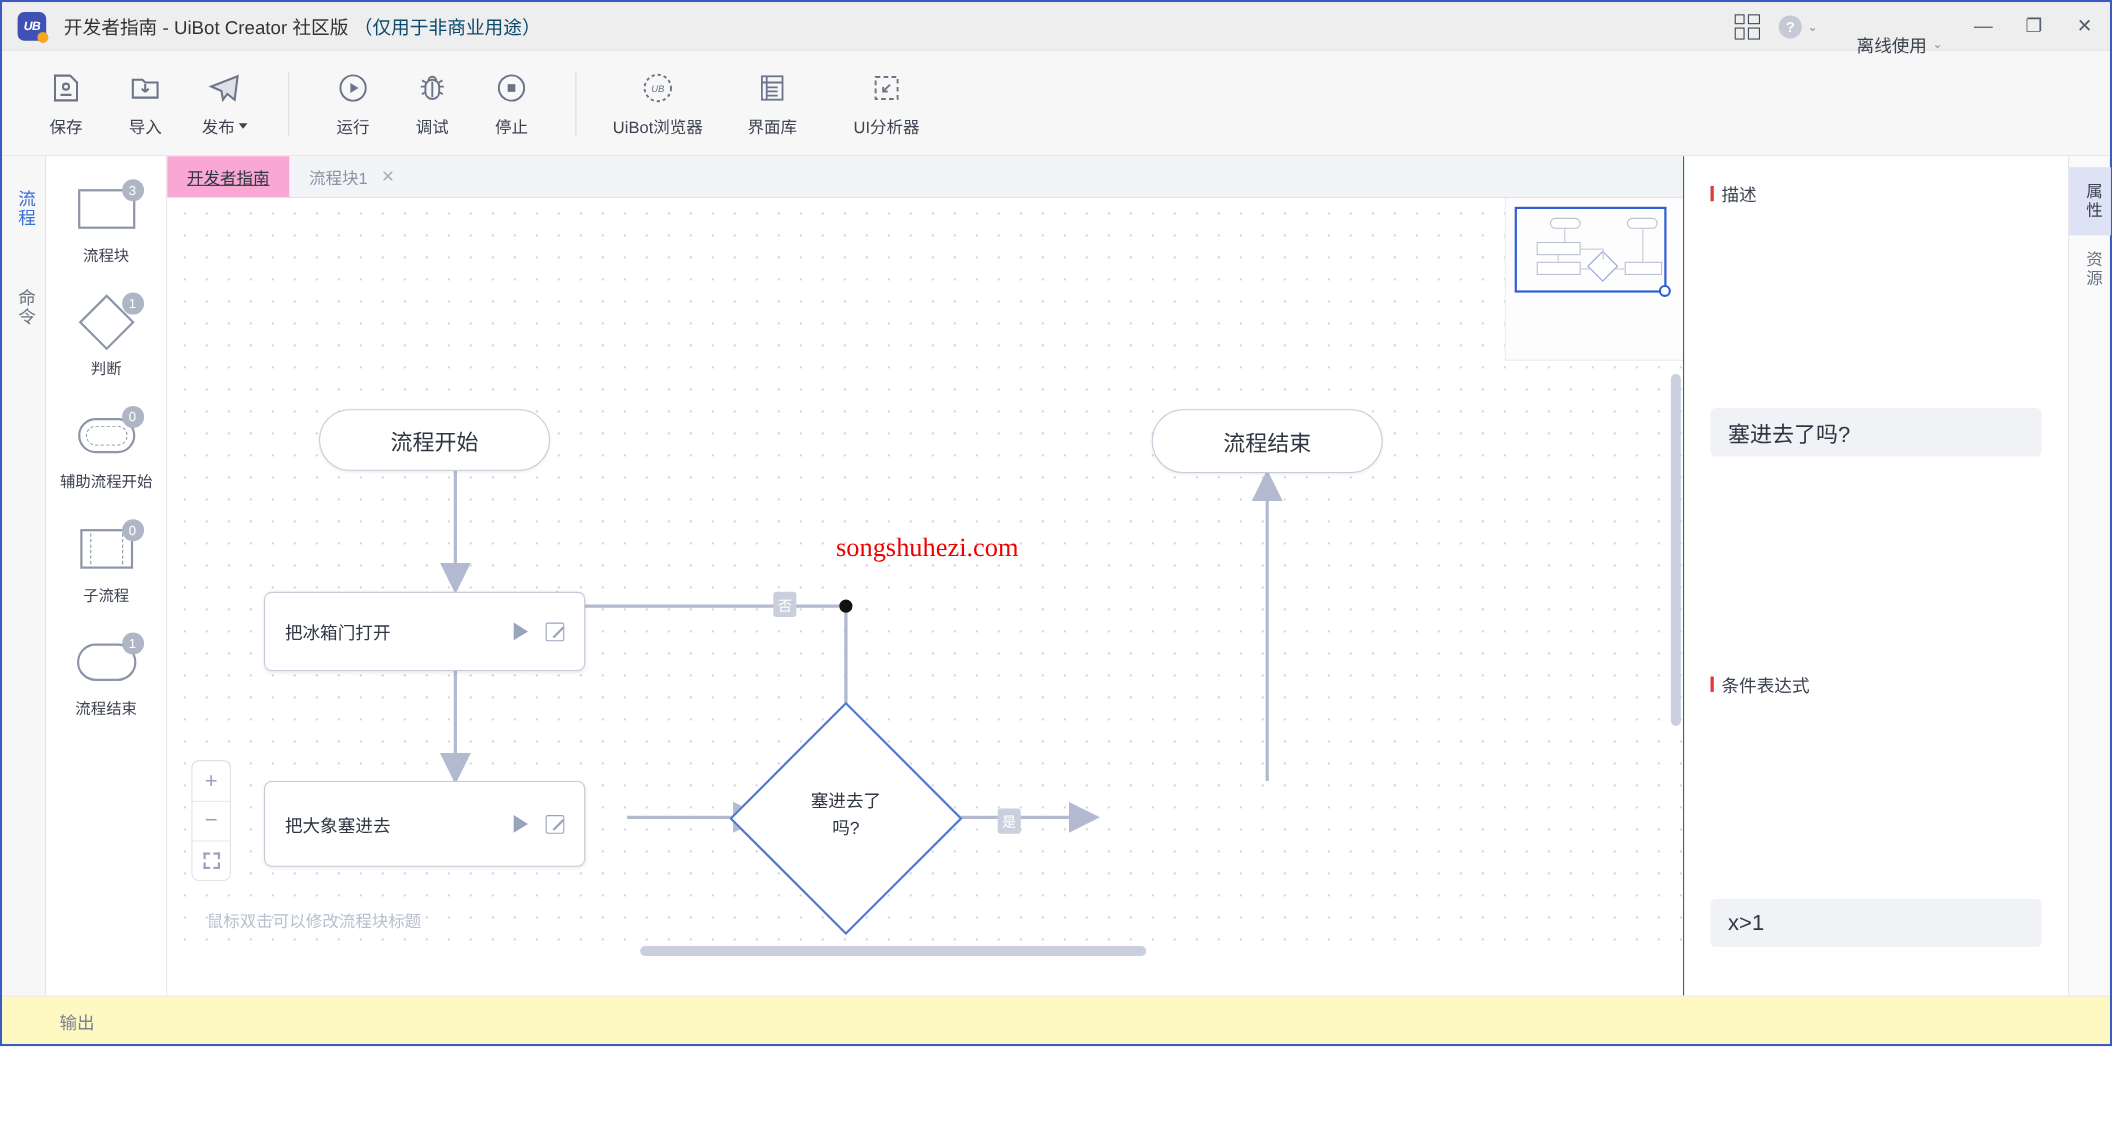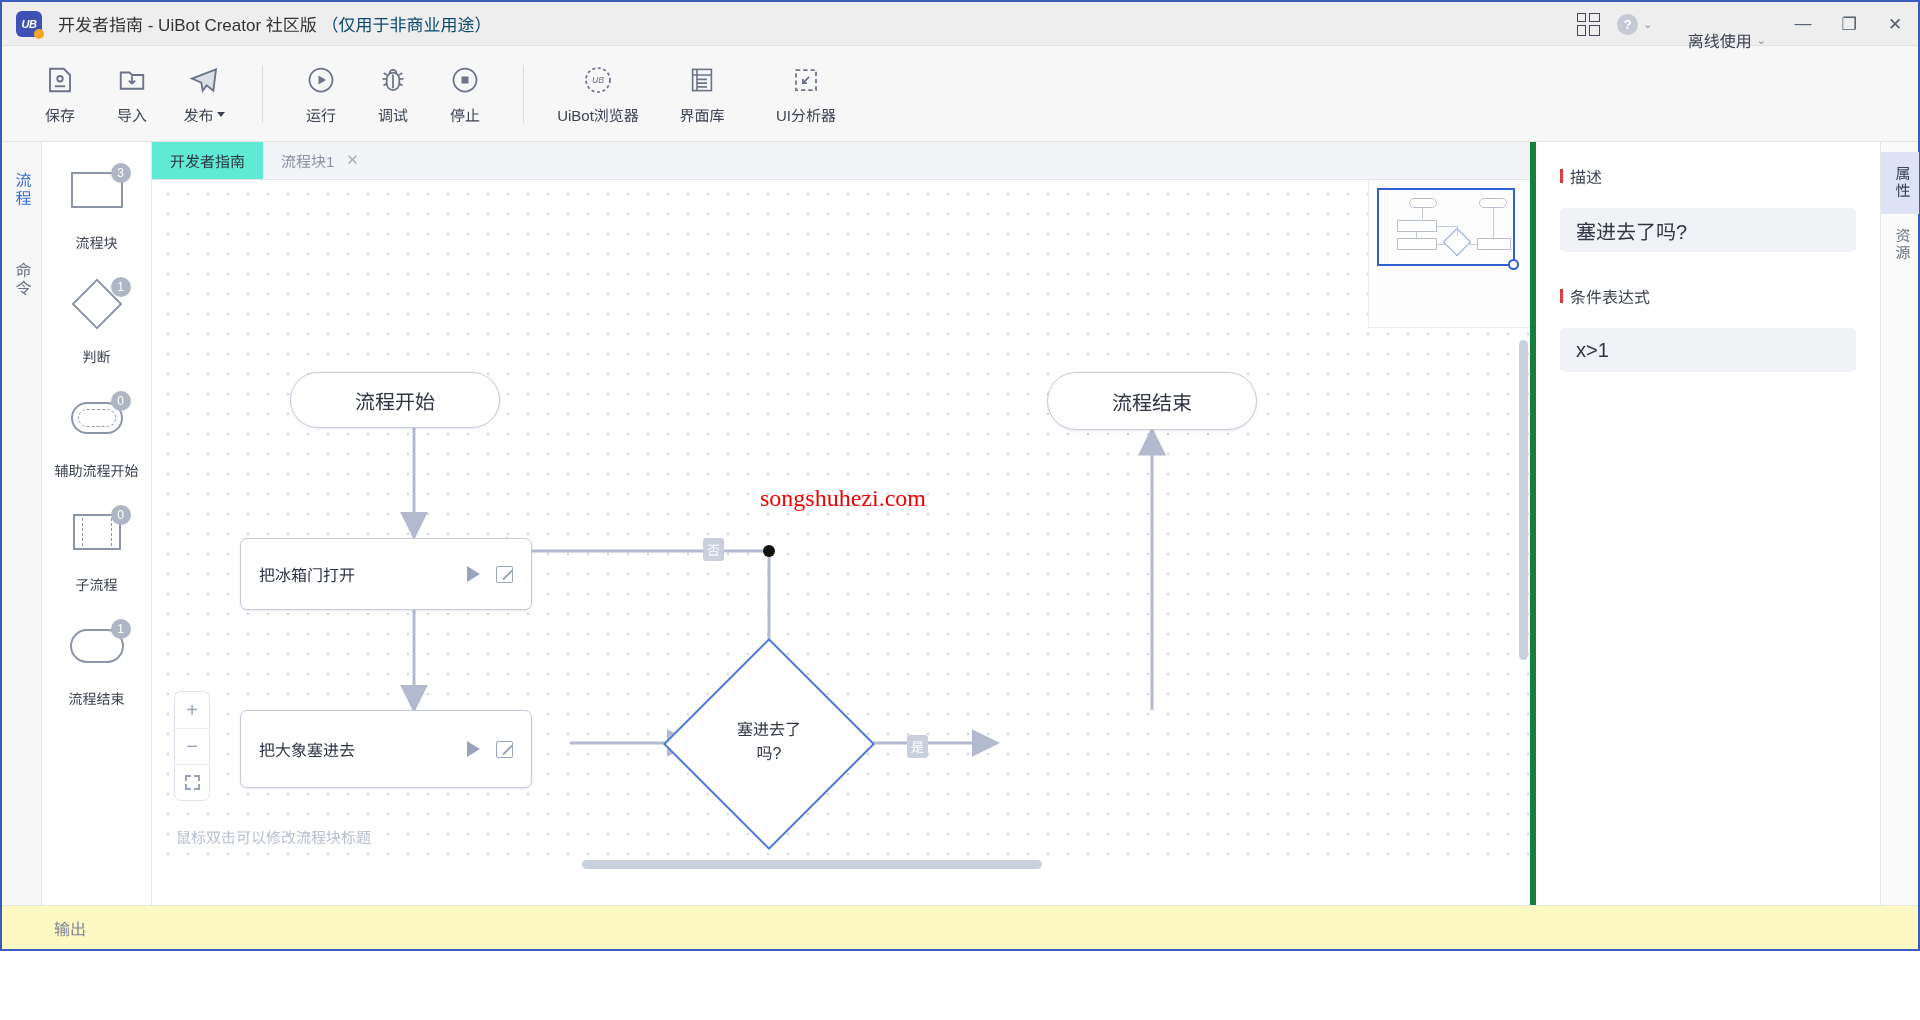--- a/index.html
+++ b/index.html
@@ -102,21 +102,21 @@
   .pal-item {
     width: 104px; display: flex; flex-direction: column; align-items: center;
     cursor: pointer; position: relative; padding: 6px 0;
   }
   .pal-shape { position: relative; width: 64px; height: 48px; display: flex; align-items: center; justify-content: center; }
   .pal-badge {
     position: absolute; top: -3px; right: -2px; width: 20px; height: 20px;
     border-radius: 50%; background: #aeb5c4; color: #fff; font-size: 12px;
     display: flex; align-items: center; justify-content: center; z-index: 3;
   }
-  .pal-label { font-size: 14px; color: #3d4451; margin-top: 18px; white-space: nowrap; }
+  .pal-label { font-size: 14px; color: #3d4451; margin-top: 7px; white-space: nowrap; }
   .sh-rect { width: 52px; height: 36px; border: 2.4px solid #8d95a8; background: #fff; }
   .sh-diamond { width: 36px; height: 36px; border: 2.4px solid #8d95a8; background: #fff; transform: rotate(45deg); }
   .sh-stadium-d { width: 52px; height: 32px; border: 2.4px solid #8d95a8; border-radius: 18px; background: #fff; display: flex; align-items: center; justify-content: center; }
   .sh-stadium-d i { width: 38px; height: 18px; border: 1.4px dashed #8d95a8; border-radius: 10px; display: block; }
   .sh-sub { width: 48px; height: 36px; border: 2.4px solid #8d95a8; background: #fff; position: relative; }
   .sh-sub::before, .sh-sub::after {
     content: ""; position: absolute; top: 2px; bottom: 2px; width: 0;
     border-left: 1.6px dashed #8d95a8;
   }
   .sh-sub::before { left: 7px; } .sh-sub::after { right: 7px; }
@@ -125,21 +125,21 @@
   
   .canvas-wrap { flex: 1; position: relative; background: #fff; overflow: hidden; }
   .tabbar {
     height: 38px; background: #f3f4f7; display: flex; align-items: flex-end;
     border-bottom: 1px solid #e2e4e9;
   }
   .tab {
     height: 38px; display: flex; align-items: center; padding: 0 18px; gap: 12px;
     font-size: 15px; color: #8a93a3; cursor: pointer; background: transparent;
   }
-  .tab.active { background: #5eead4; color: #2f3642; }
+  .tab.active { background: #f9a8d4; color: #2f3642; text-decoration: underline; }
   .tab .x { font-size: 15px; color: #a8b0bd; }
   .canvas {
     position: absolute; left: 0; right: 0; top: 38px; bottom: 32px;
     background-color: #ffffff;
     background-image: radial-gradient(#cdd2e0 1px, transparent 1.2px);
     background-size: 20px 20px; background-position: 6px 4px;
     overflow: hidden;
   }
   .node { position: absolute; background: #fff; }
   .node-stadium {
@@ -211,35 +211,35 @@
     color: #9aa3bd; font-size: 20px; cursor: pointer;
   }
   .zoom-btn + .zoom-btn { border-top: 1px solid #e7eaf0; }
   .fit-ic { width: 15px; height: 15px; position: relative; }
   .fit-ic span { position: absolute; width: 6px; height: 6px; border: 2px solid #9aa3bd; }
   .fit-ic span:nth-child(1) { top: 0; left: 0; border-right: 0; border-bottom: 0; }
   .fit-ic span:nth-child(2) { top: 0; right: 0; border-left: 0; border-bottom: 0; }
   .fit-ic span:nth-child(3) { bottom: 0; left: 0; border-right: 0; border-top: 0; }
   .fit-ic span:nth-child(4) { bottom: 0; right: 0; border-left: 0; border-top: 0; }
   .canvas-hint {
-    position: absolute; left: 24px; bottom: 26px; font-size: 15px; color: #b9c0ce; z-index: 7;
+    position: absolute; left: 36px; bottom: 26px; font-size: 15px; color: #b9c0ce; z-index: 7;
   }
   .vscroll {
     position: absolute; right: 2px; top: 160px; width: 9px; height: 320px;
     background: #c9cfdf; border-radius: 5px; z-index: 9; cursor: pointer;
   }
   .hscroll {
     position: absolute; left: 430px; bottom: 4px; width: 460px; height: 9px;
     background: #c9cfdf; border-radius: 5px; z-index: 9; cursor: pointer;
   }
 
   
   .rpanel {
-    width: 350px; background: #fff; border-left: 6px solid #15803d;
-    padding: 22px 24px; display: flex; flex-direction: column; gap: 10px;
+    width: 350px; background: #fff; border-left: 1px solid #15803d;
+    padding: 22px 24px; display: flex; flex-direction: column; gap: 10px; justify-content: space-between;
   }
   .field-label {
     display: flex; align-items: center; gap: 7px; font-size: 16px; color: #3d4451;
     margin-bottom: 10px;
   }
   .field-label::before { content: ""; width: 3px; height: 14px; background: #e03c3c; display: block; }
   .field-input {
     background: #f0f2f6; border: none; border-radius: 5px; height: 44px;
     display: flex; align-items: center; padding: 0 16px; font-size: 20px; color: #2f3642;
     cursor: text; margin-bottom: 22px;

